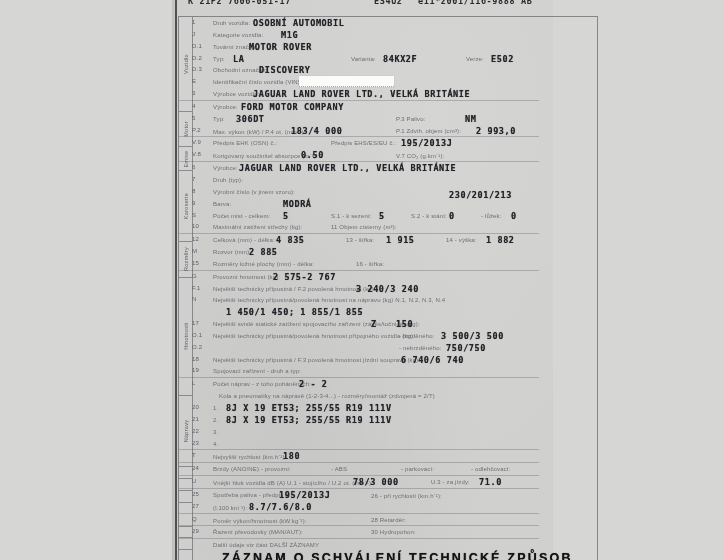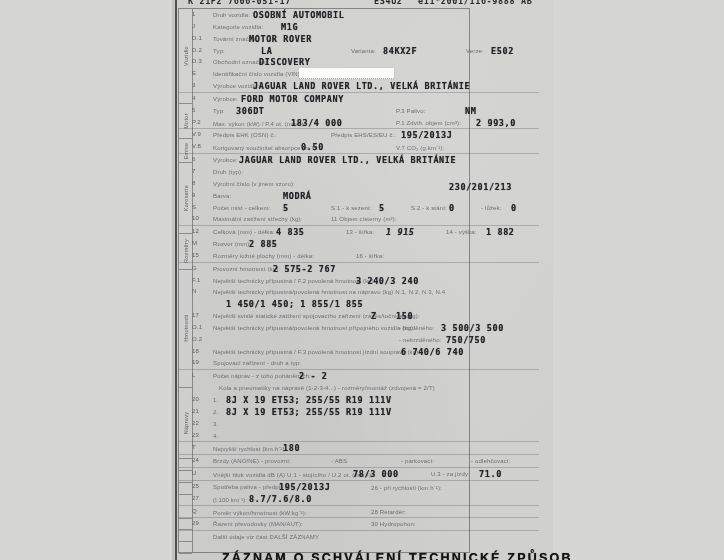--- a/index.html
+++ b/index.html
@@ -21,21 +21,21 @@
     content:"";position:absolute;left:3px;top:0;width:2px;height:560px;
     background:rgba(40,40,40,.75);filter:blur(.4px);
   }
   .hdr{
     position:absolute;left:6px;top:-4px;width:370px;height:11px;
     font-family:"DejaVu Sans Mono",monospace;font-size:8.5px;font-weight:bold;
     color:#2a2a2e;letter-spacing:.6px;white-space:nowrap;
   }
   .hdr span{position:absolute;top:0;}
   .frame{
-    position:absolute;left:6px;top:8px;width:292px;height:545px;
+    position:absolute;left:6px;top:16px;width:420px;height:545px;
     border:1px solid rgba(70,70,75,.55);
     box-sizing:border-box;
   }
   .tabcol{
     position:absolute;left:0;top:0;width:13px;height:543px;
     border-right:1px solid rgba(70,70,75,.5);
   }
   .tabcell{
     position:absolute;left:0;width:13px;
     border-bottom:1px solid rgba(70,70,75,.5);
@@ -132,21 +132,21 @@
           <span class="v" style="left: 102px;">M1G</span>
         </div>
         <div class="row">
           <span class="num">D.1</span>
           <span class="l" style="left: 34px;">Tovární značka:</span>
           <span class="v" style="left: 70px;">MOTOR ROVER</span>
         </div>
         <div class="row">
           <span class="num">D.2</span>
           <span class="l" style="left: 34px;">Typ:</span>
-          <span class="v" style="left: 54px; margin-left: 28px;">LA</span>
+          <span class="v" style="left: 54px;">LA</span>
           <span class="l" style="left: 172px;">Varianta:</span>
           <span class="v" style="left: 204px;">84KX2F</span>
           <span class="l" style="left: 287px;">Verze:</span>
           <span class="v" style="left: 312px;">E502</span>
         </div>
         <div class="row">
           <span class="num">D.3</span>
           <span class="l" style="left: 34px;">Obchodní označení:</span>
           <span class="v" style="left: 80px;">DISCOVERY</span>
         </div>
@@ -224,21 +224,21 @@
         <div class="row">
           <span class="num">10</span>
           <span class="l" style="left: 34px;">Maximální zatížení střechy (kg):</span>
           <span class="l" style="left: 152px;">11 Objem cisterny (m³):</span>
         </div>
         <div class="row sec">
           <span class="num">12</span>
           <span class="l" style="left: 34px;">Celková (mm) - délka:</span>
           <span class="v" style="left: 97px;">4 835</span>
           <span class="l" style="left: 167px;">13 - šířka:</span>
-          <span class="v" style="left: 207px; font-style: italic;">1 915</span>
+          <span class="v" style="left: 207px;">1 915</span>
           <span class="l" style="left: 267px;">14 - výška:</span>
           <span class="v" style="left: 307px;">1 882</span>
         </div>
         <div class="row">
           <span class="num">M</span>
           <span class="l" style="left: 34px;">Rozvor (mm):</span>
           <span class="v" style="left: 70px;">2 885</span>
         </div>
         <div class="row">
           <span class="num">15</span>

